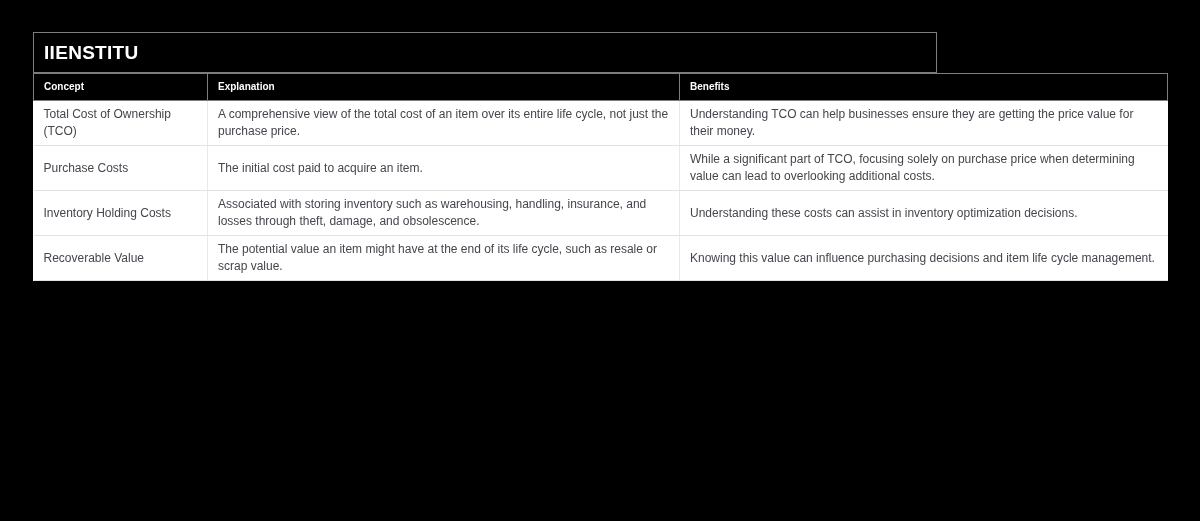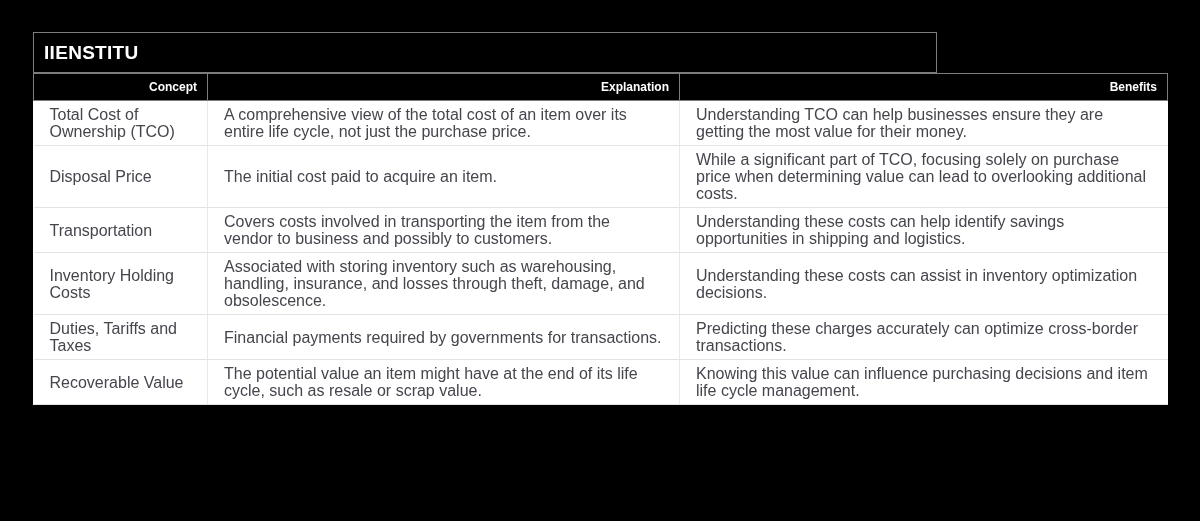--- a/index.html
+++ b/index.html
@@ -29,31 +29,31 @@
   table.concept-table {
     width: 100%;
     border-collapse: collapse;
     table-layout: fixed;
     background: #ffffff;
   }
   table.concept-table thead th {
     background: #000000;
     color: #ffffff;
     font-weight: bold;
-    font-size: 12px;
-    text-align: right;
+    font-size: 10px;
+    text-align: left;
     padding: 5px 10px;
     border: 1px solid #7d7d7d;
     line-height: 16px;
   }
   table.concept-table tbody td {
-    font-size: 16px;
+    font-size: 12px;
     color: #45454d;
     line-height: 17px;
-    padding: 5px 16px;
+    padding: 5px 10px;
     vertical-align: middle;
     border-bottom: 1px solid #e3e3e6;
     border-right: 1px solid #e9e9ec;
   }
   table.concept-table tbody td:last-child { border-right: none; }
   table.concept-table tbody tr:first-child td { border-top: 1px solid #e3e3e6; }
 </style>
 </head>
 <body>
 
@@ -71,41 +71,31 @@
       <tr>
         <th>Concept</th>
         <th>Explanation</th>
         <th>Benefits</th>
       </tr>
     </thead>
     <tbody>
         <tr>
           <td>Total Cost of Ownership (TCO)</td>
           <td>A comprehensive view of the total cost of an item over its entire life cycle, not just the purchase price.</td>
-          <td>Understanding TCO can help businesses ensure they are getting the most value for their money.</td>
+          <td>Understanding TCO can help businesses ensure they are getting the price value for their money.</td>
         </tr>
         <tr>
-          <td>Disposal Price</td>
+          <td>Purchase Costs</td>
           <td>The initial cost paid to acquire an item.</td>
           <td>While a significant part of TCO, focusing solely on purchase price when determining value can lead to overlooking additional costs.</td>
-        </tr>
-        <tr>
-          <td>Transportation</td>
-          <td>Covers costs involved in transporting the item from the vendor to business and possibly to customers.</td>
-          <td>Understanding these costs can help identify savings opportunities in shipping and logistics.</td>
         </tr>
         <tr>
           <td>Inventory Holding Costs</td>
           <td>Associated with storing inventory such as warehousing, handling, insurance, and losses through theft, damage, and obsolescence.</td>
           <td>Understanding these costs can assist in inventory optimization decisions.</td>
-        </tr>
-        <tr>
-          <td>Duties, Tariffs and Taxes</td>
-          <td>Financial payments required by governments for transactions.</td>
-          <td>Predicting these charges accurately can optimize cross-border transactions.</td>
         </tr>
         <tr>
           <td>Recoverable Value</td>
           <td>The potential value an item might have at the end of its life cycle, such as resale or scrap value.</td>
           <td>Knowing this value can influence purchasing decisions and item life cycle management.</td>
         </tr>
       </tbody>
   </table>
 </div>
 

